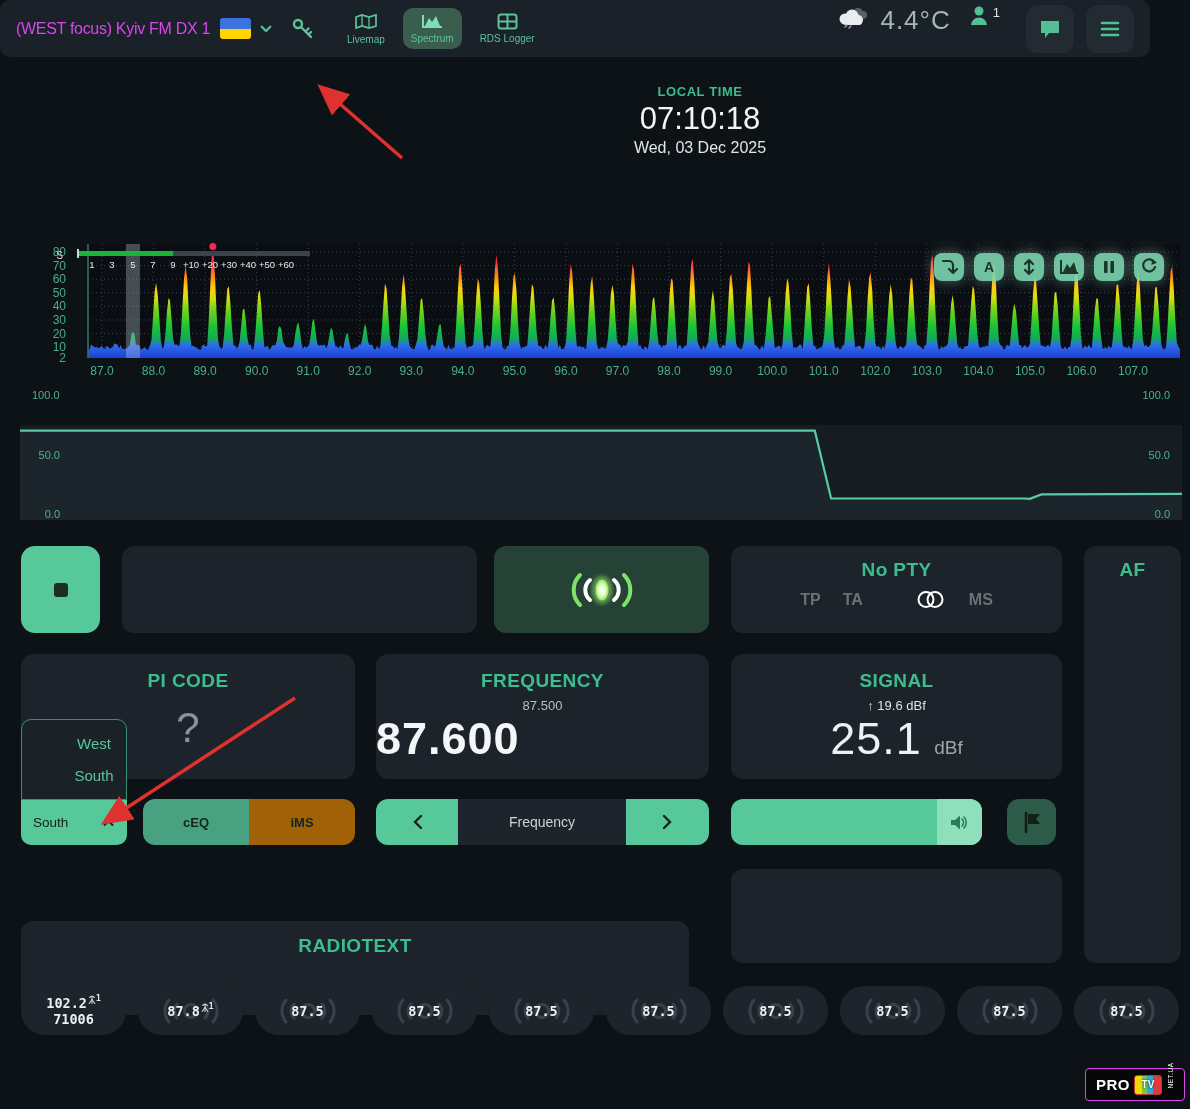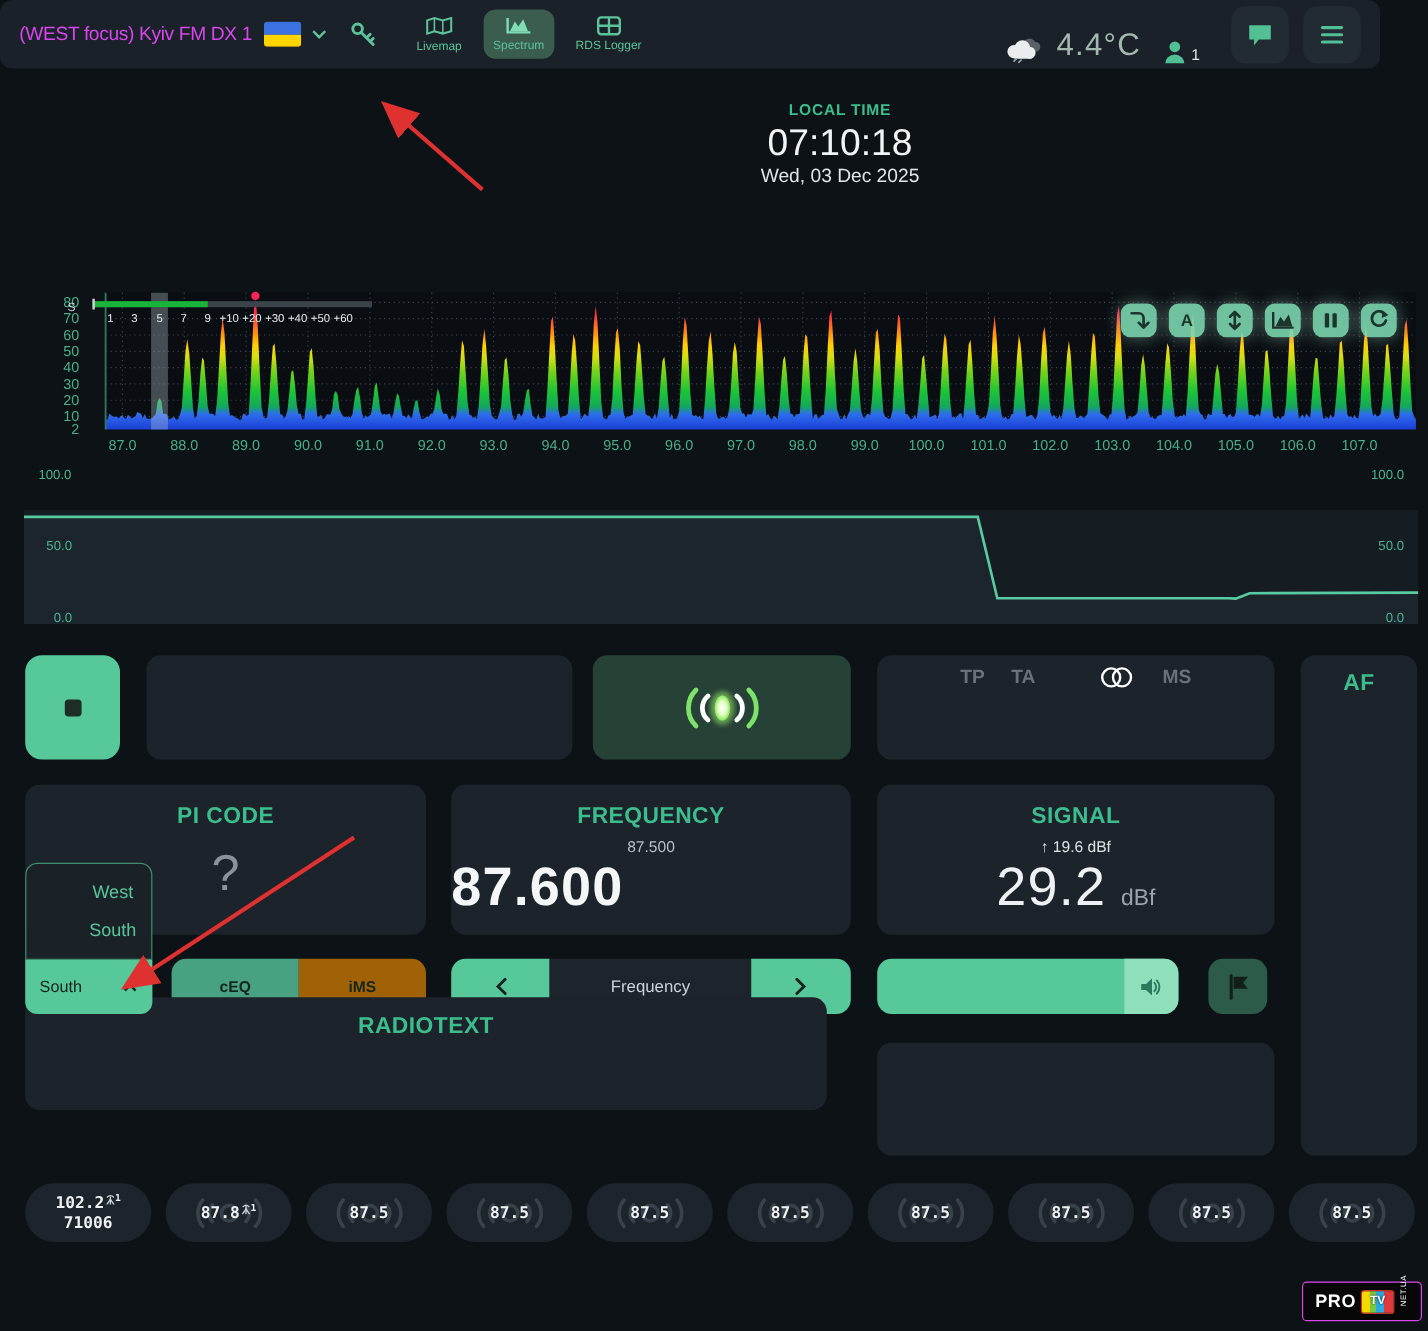--- a/index.html
+++ b/index.html
@@ -99,21 +99,21 @@
   </div>
   <div class="navbtn" style="margin-left:10px">
     <svg width="21" height="17">
       <rect x="1.5" y="1.5" width="18" height="14" rx="2.5" fill="none" stroke="#5bc49a" stroke-width="2"></rect>
       <line x1="10.5" y1="1.5" x2="10.5" y2="15.5" stroke="#5bc49a" stroke-width="2"></line>
       <line x1="1.5" y1="8.5" x2="19.5" y2="8.5" stroke="#5bc49a" stroke-width="2"></line>
       </svg>
     <span>RDS Logger</span>
   </div>
 
-  <div style="margin-left:auto;display:flex;align-items:flex-end;">
+  <div style="margin-left:auto;display:flex;align-items:flex-start;">
     <svg width="34" height="24">
       <g fill="#5a6066">
           <circle cx="22" cy="8" r="5"></circle>
           <circle cx="27" cy="10" r="4"></circle>
           <rect x="19" y="8" width="11" height="5" rx="2.5"></rect>
         </g>
       <g fill="#e9edef">
           <circle cx="9" cy="14" r="5.5"></circle>
           <circle cx="16" cy="11" r="6.5"></circle>
           <circle cx="22" cy="15" r="5"></circle>
@@ -313,20 +313,21 @@
     </defs>
     <path d="M17,8 A21,21 0 0 0 17,38" fill="none" stroke="#7ee26a" stroke-width="4" stroke-linecap="round"></path>
     <path d="M27,13 A13,13 0 0 0 27,33" fill="none" stroke="#ffffff" stroke-width="4" stroke-linecap="round"></path>
     <ellipse cx="39" cy="23" rx="10" ry="14" fill="#9cf06e" opacity=".55" filter="url(#blur1)"></ellipse>
     <ellipse cx="39" cy="23" rx="6.5" ry="10.5" fill="url(#glow)"></ellipse>
     <path d="M51,13 A13,13 0 0 1 51,33" fill="none" stroke="#ffffff" stroke-width="4" stroke-linecap="round"></path>
     <path d="M61,8 A21,21 0 0 1 61,38" fill="none" stroke="#7ee26a" stroke-width="4" stroke-linecap="round"></path>
   </svg>
 </div>
 <div class="panel" style="left:731px;top:546px;width:331px;height:87px">
+  <div class="hdr" style="margin-top:13px">No PTY</div>
   <div style="display:flex;align-items:center;justify-content:center;gap:22px;margin-top:9px;font-size:16px;font-weight:bold;color:#6b7178">
     <span>TP</span>
     <span>TA</span>
     <svg width="32" height="19" style="margin-left:30px">
       <circle cx="11" cy="9.5" r="7.5" fill="none" stroke="#fff" stroke-width="2"></circle>
       <circle cx="20" cy="9.5" r="7.5" fill="none" stroke="#fff" stroke-width="2"></circle>
       </svg>
     <span>MS</span>
   </div>
 </div>
@@ -343,21 +344,21 @@
   <div style="text-align:center;font-size:13px;color:#b9bfc4;margin-top:6px">87.500</div>
   <div style="text-align:left;font-size:45px;font-weight:700;color:#f4f6f8;margin-top:0px;letter-spacing:1px">87.600</div>
 </div>
 <div class="panel" style="left:731px;top:654px;width:331px;height:125px">
   <div class="hdr" style="margin-top:16px">SIGNAL</div>
   <div style="text-align:center;font-size:13px;color:#dde2e5;margin-top:6px">
     <span>↑</span>
     <span>19.6 dBf</span>
   </div>
   <div style="text-align:center;margin-top:0">
-    <span style="font-size:45px;font-weight:300;color:#eef1f3;letter-spacing:1px">29.2</span>
+    <span style="font-size:45px;font-weight:300;color:#eef1f3;letter-spacing:1px">25.1</span>
     <span style="font-size:19px;color:#9da4aa;margin-left:8px">dBf</span>
   </div>
 </div>
 
 <div id="dd-list">
     <div class="dd-opt">West</div>
     <div class="dd-opt">South</div>
   </div>
 <div id="dd-sel">
   <span>South</span>
@@ -395,21 +396,21 @@
       </svg>
   </div>
 </div>
 <div class="abs" style="left:1007px;top:799px;width:49px;height:46px;background:#2d5b49;border-radius:12px;display:flex;align-items:center;justify-content:center;cursor:pointer">
   <svg width="20px" height="22">
     <line x1="4" y1="2" x2="4" y2="21" stroke="#132019" stroke-width="2.6" stroke-linecap="round"></line>
     <path d="M6,3 H18 L14,8 L18,13 H6 Z" fill="#132019"></path>
     </svg>
 </div>
 
-<div class="panel" style="left:21px;top:831px;width:668px;height:94px">
+<div class="panel" style="left:21px;top:921px;width:668px;height:94px">
   <div class="hdr" style="margin-top:14px">RADIOTEXT</div>
 </div>
 <div class="panel" style="left:731px;top:869px;width:331px;height:94px"></div>
 
 <div id="presets">
     <div class="preset" style="left: 21px;">
       <div class="txt">102.2<sup class="badge">
   <svg width="8" height="9">
     <g stroke="#cdd3d7" stroke-width="1.1" fill="none" stroke-linecap="round">
       <line x1="4" y1="2.5" x2="4" y2="8.5"></line>

